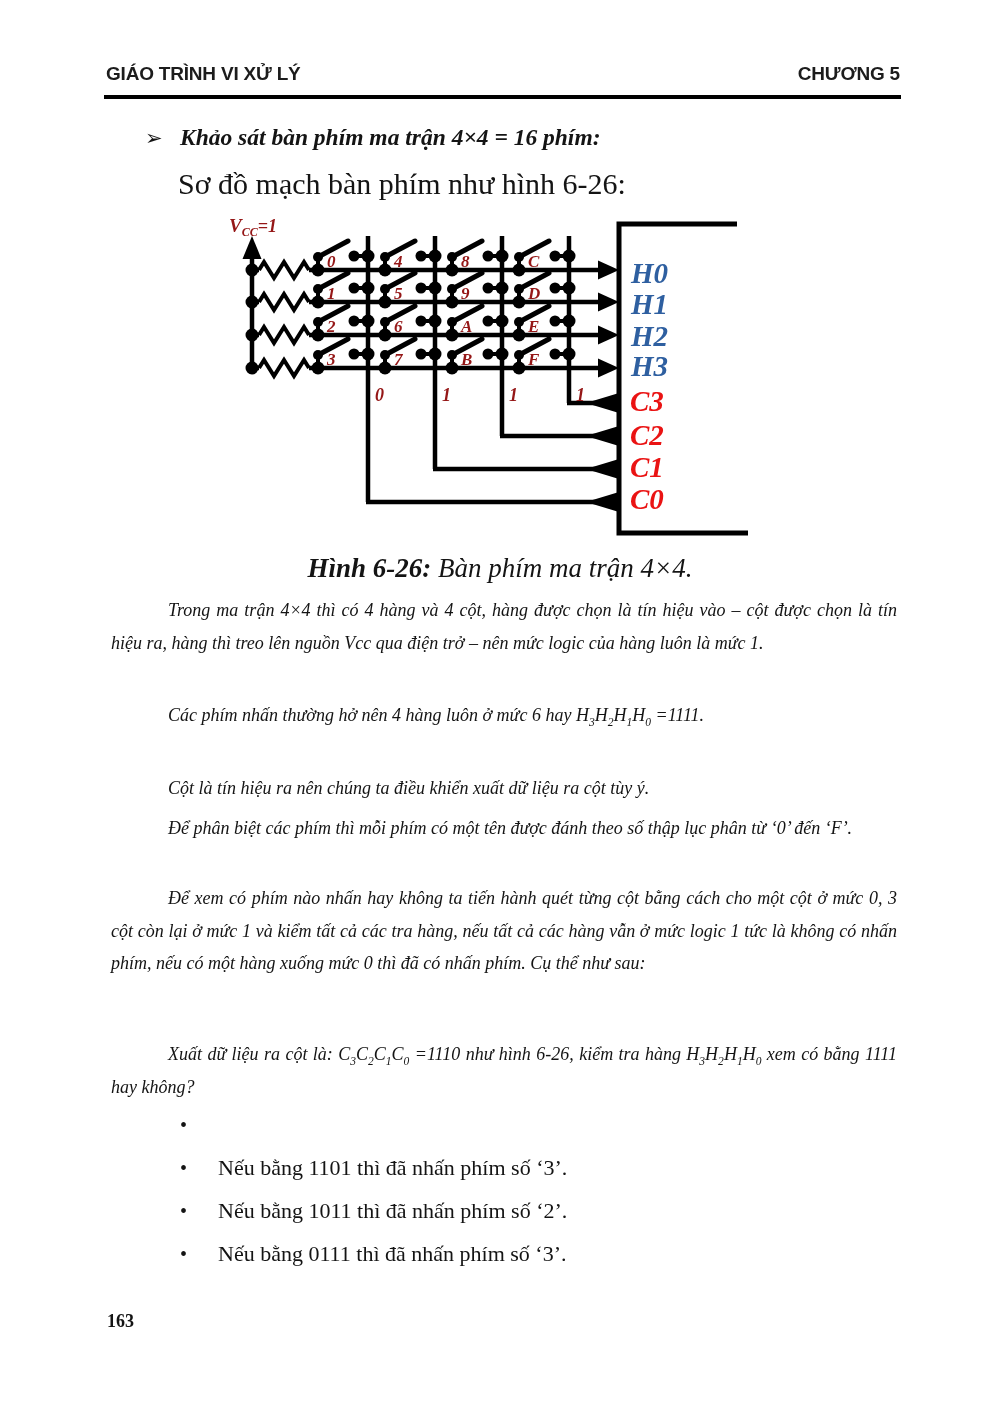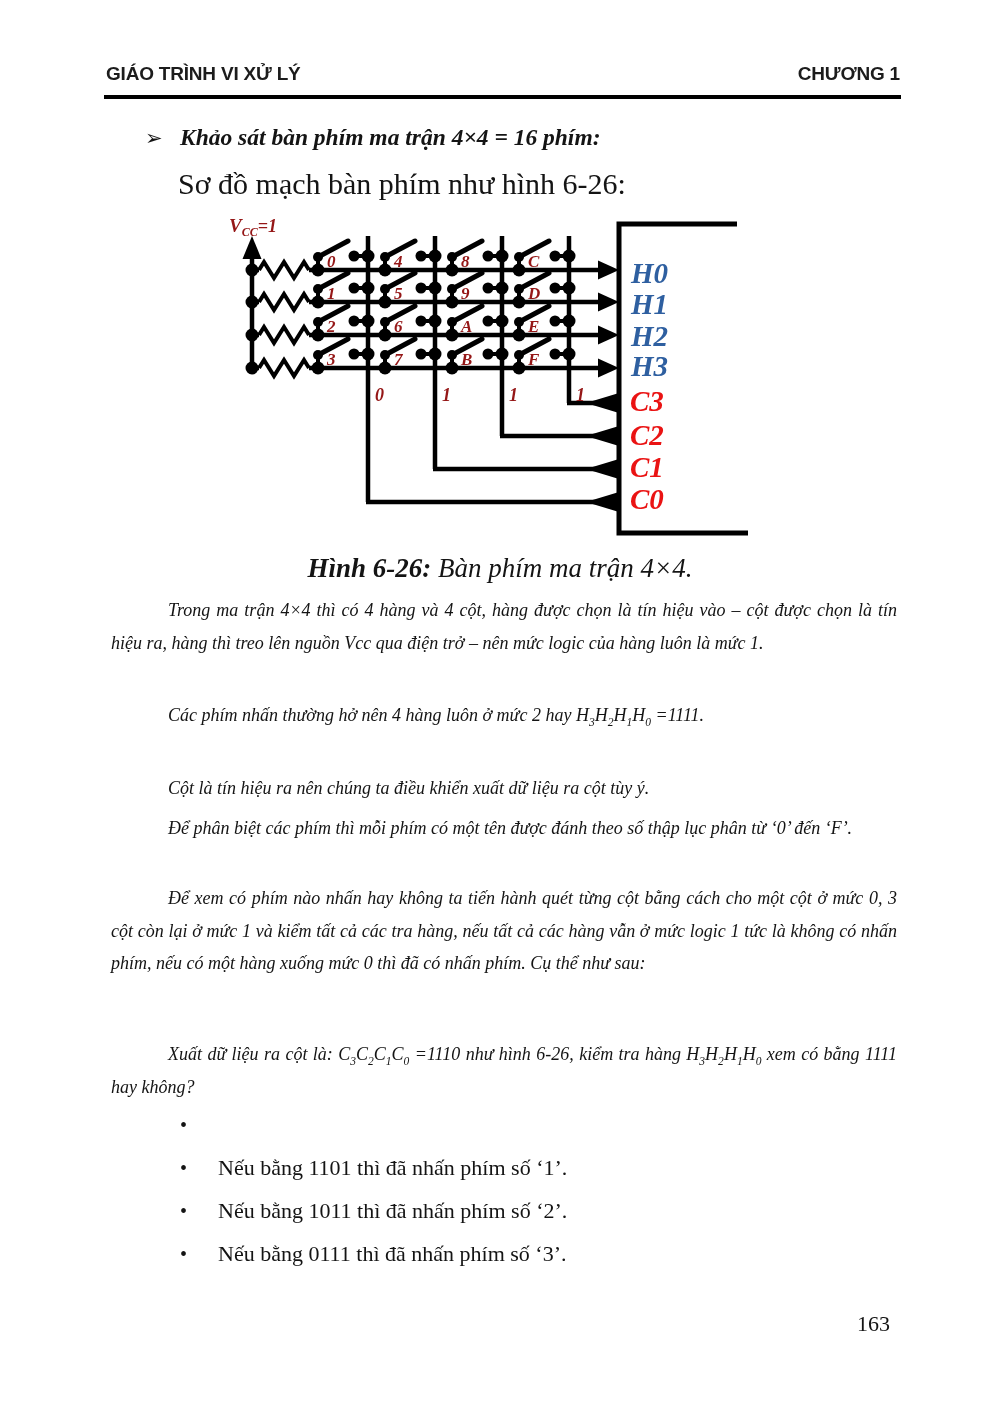--- a/index.html
+++ b/index.html
@@ -21,32 +21,32 @@
   .caption b{font-style:italic;}
   .para{position:absolute;left:111px;width:786px;font-size:18px;line-height:32.5px;
         text-align:justify;text-indent:57px;font-style:italic;}
   .p1{top:594px;} .p2{top:699px;} .p3{top:772px;} .p4{top:812px;} .p5{top:882px;}
   .h2{position:absolute;top:1027px;left:145px;width:740px;
       font-size:23px;font-weight:bold;font-style:italic;}
   .p6{top:1038px;}
   .blist{position:absolute;top:1109px;left:180px;width:713px;font-size:22px;line-height:32.5px;}
   .bitem{margin-bottom:10.5px;display:flex;}
   .bitem .dot{width:38px;flex:0 0 38px;font-size:20px;}
-  .pageno{position:absolute;top:1311px;left:107px;width:783px;text-align:right;
-          font-size:22px;font-weight:normal;}
+  .pageno{position:absolute;top:1311px;left:107px;width:783px;text-align:left;
+          font-size:18px;font-weight:bold;}
   sub{font-size:64%;line-height:0;}
 </style>
 </head>
 <body>
 
 <div class="page">
 
   <div class="hdr">
     <span class="hl">GIÁO TRÌNH VI XỬ LÝ</span>
-    <span class="hr">CHƯƠNG 1</span>
+    <span class="hr">CHƯƠNG 5</span>
   </div>
   <div class="rule"></div>
 
   <div class="h1">
     <span class="mk">➢</span><span>Khảo sát bàn phím ma trận 4×4 = 16 phím:</span>
   </div>
 
   <div class="intro">Sơ đồ mạch bàn phím như hình 6-26:</div>
 
   <svg id="fig" class="fig" viewBox="0 205 1004 348">
@@ -258,35 +258,35 @@
       <text x="630" y="445" fill="#ea1313" font-size="29" font-weight="bold" font-style="italic" font-family="&quot;Liberation Serif&quot;,&quot;DejaVu Serif&quot;,serif">C2</text>
       <text x="630" y="477" fill="#ea1313" font-size="29" font-weight="bold" font-style="italic" font-family="&quot;Liberation Serif&quot;,&quot;DejaVu Serif&quot;,serif">C1</text>
       <text x="630" y="509" fill="#ea1313" font-size="29" font-weight="bold" font-style="italic" font-family="&quot;Liberation Serif&quot;,&quot;DejaVu Serif&quot;,serif">C0</text>
     </svg>
 
   <div class="caption">
     <b>Hình 6-26:</b><span> Bàn phím ma trận 4×4.</span>
   </div>
 
   <div class="para p1"><span>Trong ma trận 4×4 thì có 4 hàng và 4 cột, hàng được chọn là tín hiệu vào – cột được chọn là tín hiệu ra, hàng thì treo lên nguồn Vcc qua điện trở – nên mức logic của hàng luôn là mức 1.</span></div>
-  <div class="para p2"><span>Các phím nhấn thường hở nên 4 hàng luôn ở mức 2 hay H</span><sub>3</sub><span>H</span><sub>2</sub><span>H</span><sub>1</sub><span>H</span><sub>0</sub><span> =1111.</span></div>
+  <div class="para p2"><span>Các phím nhấn thường hở nên 4 hàng luôn ở mức 6 hay H</span><sub>3</sub><span>H</span><sub>2</sub><span>H</span><sub>1</sub><span>H</span><sub>0</sub><span> =1111.</span></div>
   <div class="para p3"><span>Cột là tín hiệu ra nên chúng ta điều khiển xuất dữ liệu ra cột tùy ý.</span></div>
   <div class="para p4"><span>Để phân biệt các phím thì mỗi phím có một tên được đánh theo số thập lục phân từ ‘0’ đến ‘F’.</span></div>
   <div class="para p5"><span>Để xem có phím nào nhấn hay không ta tiến hành quét từng cột bằng cách cho một cột ở mức 0, 3 cột còn lại ở mức 1 và kiểm tất cả các tra hàng, nếu tất cả các hàng vẫn ở mức logic 1 tức là không có nhấn phím, nếu có một hàng xuống mức 0 thì đã có nhấn phím. Cụ thể như sau:</span></div>
 
 
   <div class="para p6"><span>Xuất dữ liệu ra cột là: C</span><sub>3</sub><span>C</span><sub>2</sub><span>C</span><sub>1</sub><span>C</span><sub>0</sub><span> =1110 như hình 6-26, kiểm tra hàng H</span><sub>3</sub><span>H</span><sub>2</sub><span>H</span><sub>1</sub><span>H</span><sub>0</sub><span> xem có bằng 1111 hay không?</span></div>
 
   <div class="blist">
     <div class="bitem">
       <span class="dot">•</span>
     </div>
     <div class="bitem">
       <span class="dot">•</span>
-        <span>Nếu bằng 1101 thì đã nhấn phím số ‘1’.</span>
+        <span>Nếu bằng 1101 thì đã nhấn phím số ‘3’.</span>
     </div>
     <div class="bitem">
       <span class="dot">•</span>
         <span>Nếu bằng 1011 thì đã nhấn phím số ‘2’.</span>
     </div>
     <div class="bitem">
       <span class="dot">•</span>
         <span>Nếu bằng 0111 thì đã nhấn phím số ‘3’.</span>
     </div>
   </div>

